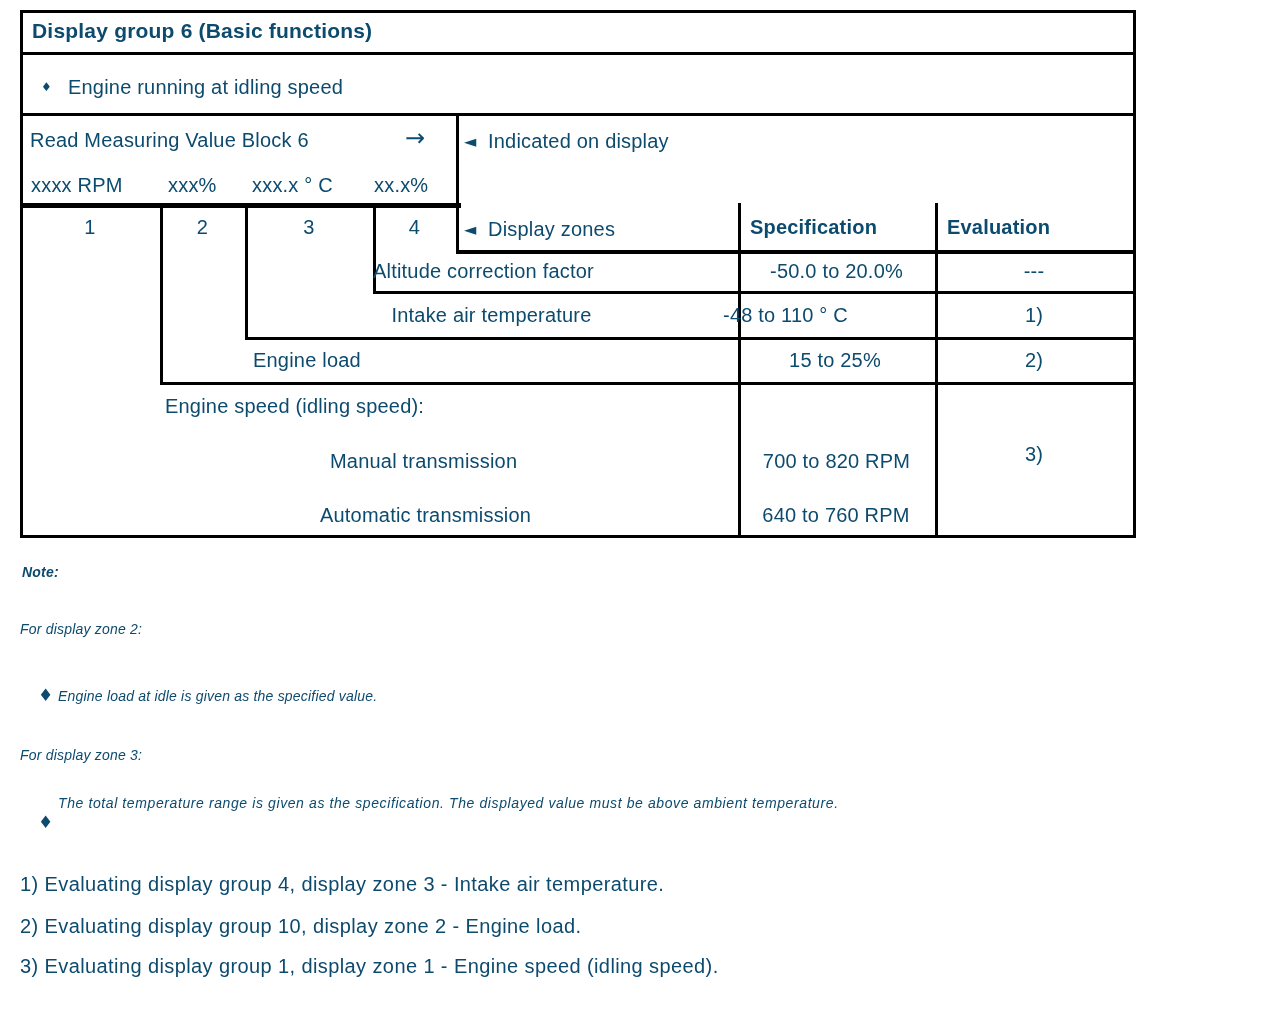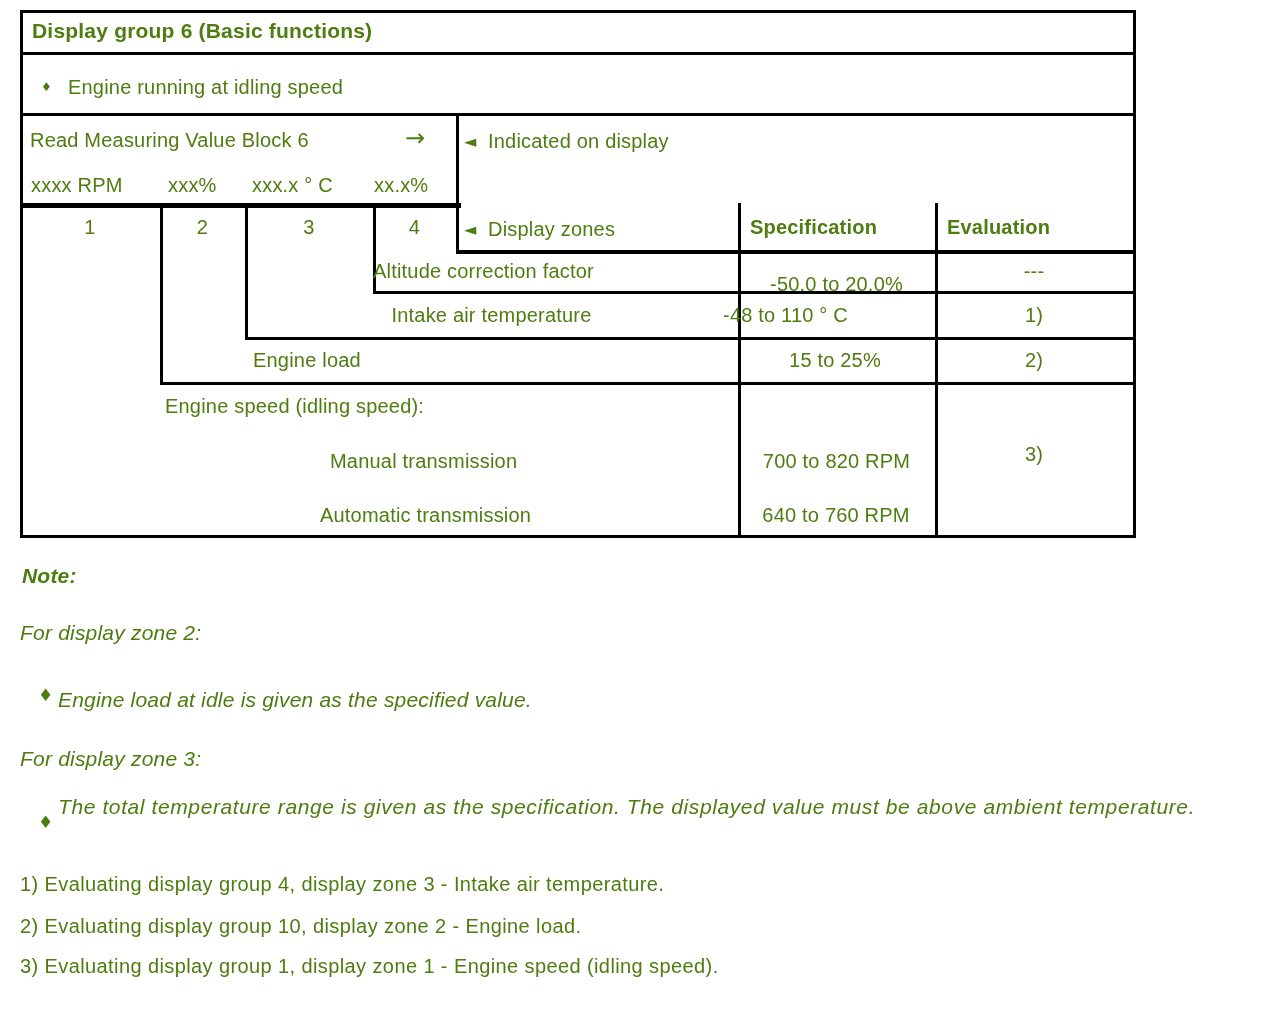--- a/index.html
+++ b/index.html
@@ -4,28 +4,28 @@
 <style>
   html,body { margin:0; padding:0; background:#fff; }
   .page {
     position:relative; width:1280px; height:1014px; background:#ffffff;
     font-family:"Liberation Sans","DejaVu Sans",sans-serif; color:#000;
     overflow:hidden;
   }
   .hl, .vl { position:absolute; background:#000; }
   .txt {
     position:absolute; white-space:nowrap; font-size:20px; line-height:1.05;
-    letter-spacing:0.2px; color:#4d7c0f;
+    letter-spacing:0.2px; color:#0c4a6e;
   }
   .b  { font-weight:bold; }
   .it { font-style:italic; }
   .ctr { text-align:center; }
   .rt  { text-align:left; }
   .icon { font-family:"DejaVu Sans",sans-serif; }
-  .note { font-size:21px; }
+  .note { font-size:14px; }
   .wide { letter-spacing:0.6px; }
 </style>
 </head>
 <body>
 
 <div class="page">
 
   <div>
 
     <div class="hl" style="left:20px;top:10px;width:1116px;height:3px"></div>
@@ -67,21 +67,21 @@
     <div class="txt ctr" style="left:160px;top:217px;width:85px">2</div>
     <div class="txt ctr" style="left:245px;top:217px;width:128px">3</div>
     <div class="txt ctr" style="left:373px;top:217px;width:83px">4</div>
 
     <span class="txt icon" style="left:464px;top:222px;font-size:16px">◄</span>
     <div class="txt" style="left:488px;top:219px">Display zones</div>
     <div class="txt b" style="left:750px;top:217px">Specification</div>
     <div class="txt b" style="left:947px;top:217px">Evaluation</div>
 
     <div class="txt rt" style="left:373px;top:261px;width:352px">Altitude correction factor</div>
-    <div class="txt ctr" style="left:738px;top:274px;width:197px">-50.0 to 20.0%</div>
+    <div class="txt ctr" style="left:738px;top:261px;width:197px">-50.0 to 20.0%</div>
     <div class="txt ctr" style="left:935px;top:261px;width:198px">---</div>
 
     <div class="txt ctr" style="left:245px;top:305px;width:493px">Intake air temperature</div>
     <div class="txt ctr" style="left:694px;top:305px;width:183px">-48 to 110 ° C</div>
     <div class="txt ctr" style="left:935px;top:305px;width:198px">1)</div>
 
     <div class="txt" style="left:253px;top:350px">Engine load</div>
     <div class="txt ctr" style="left:738px;top:350px;width:194px">15 to 25%</div>
     <div class="txt ctr" style="left:935px;top:350px;width:198px">2)</div>
 

